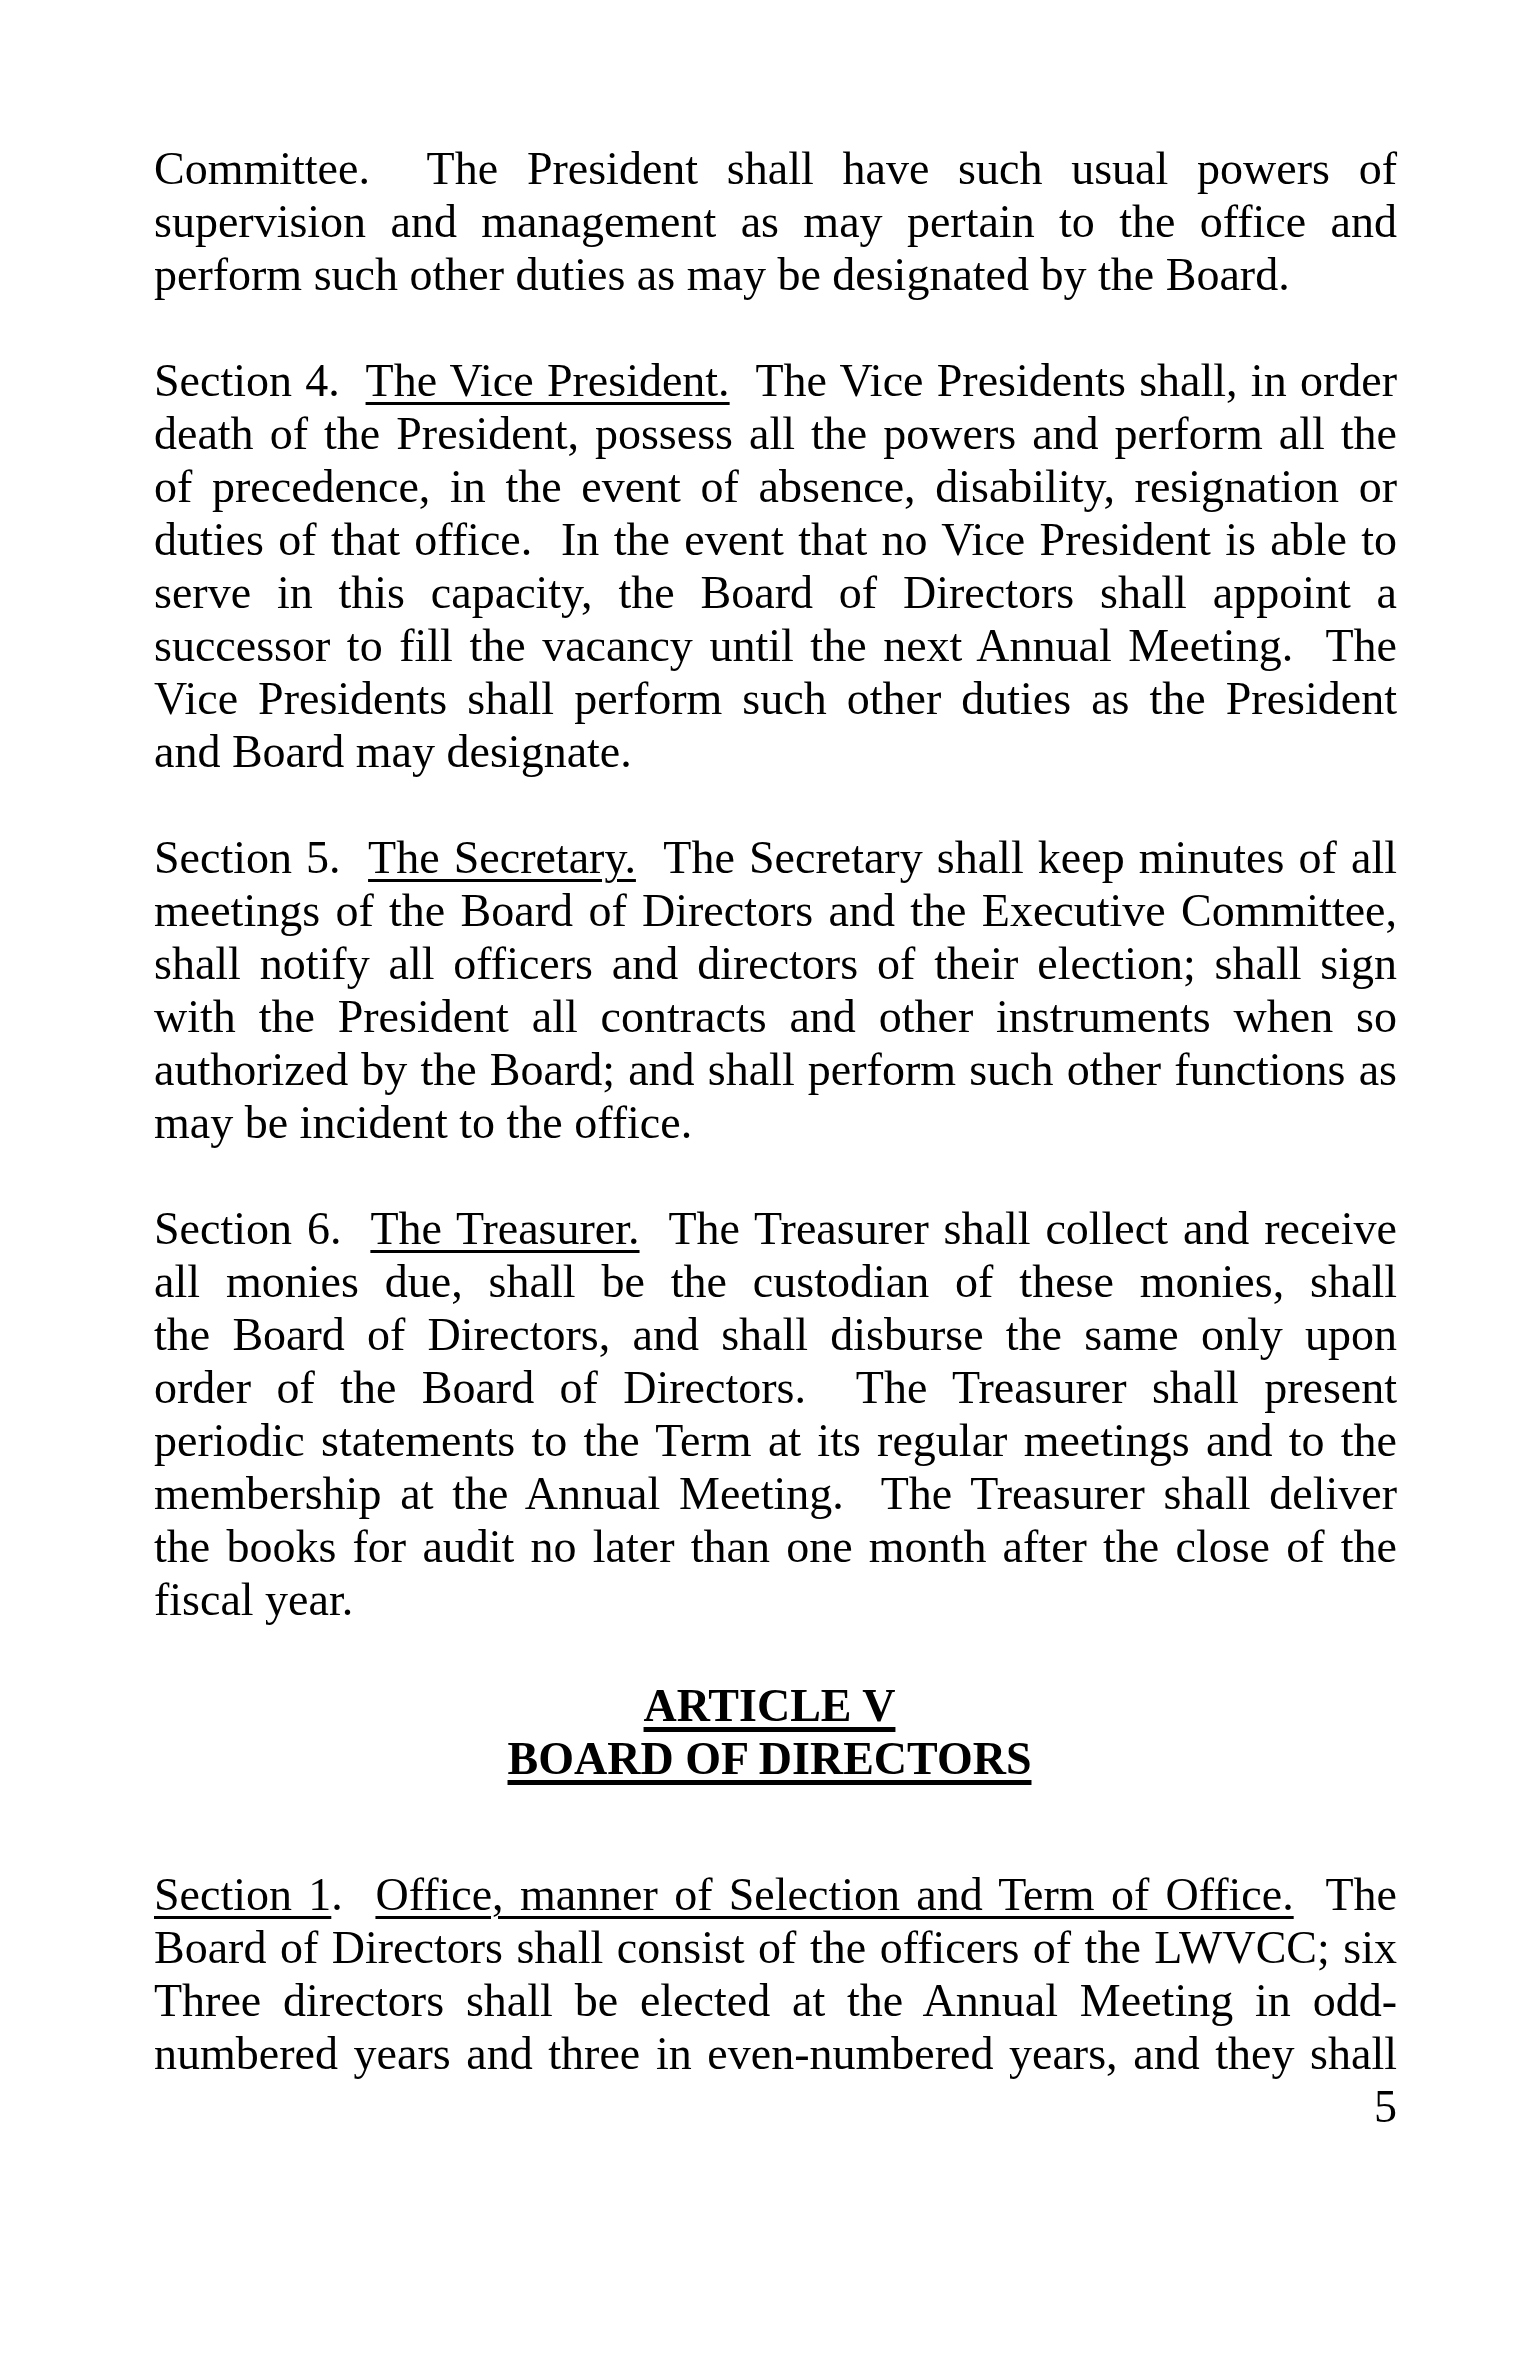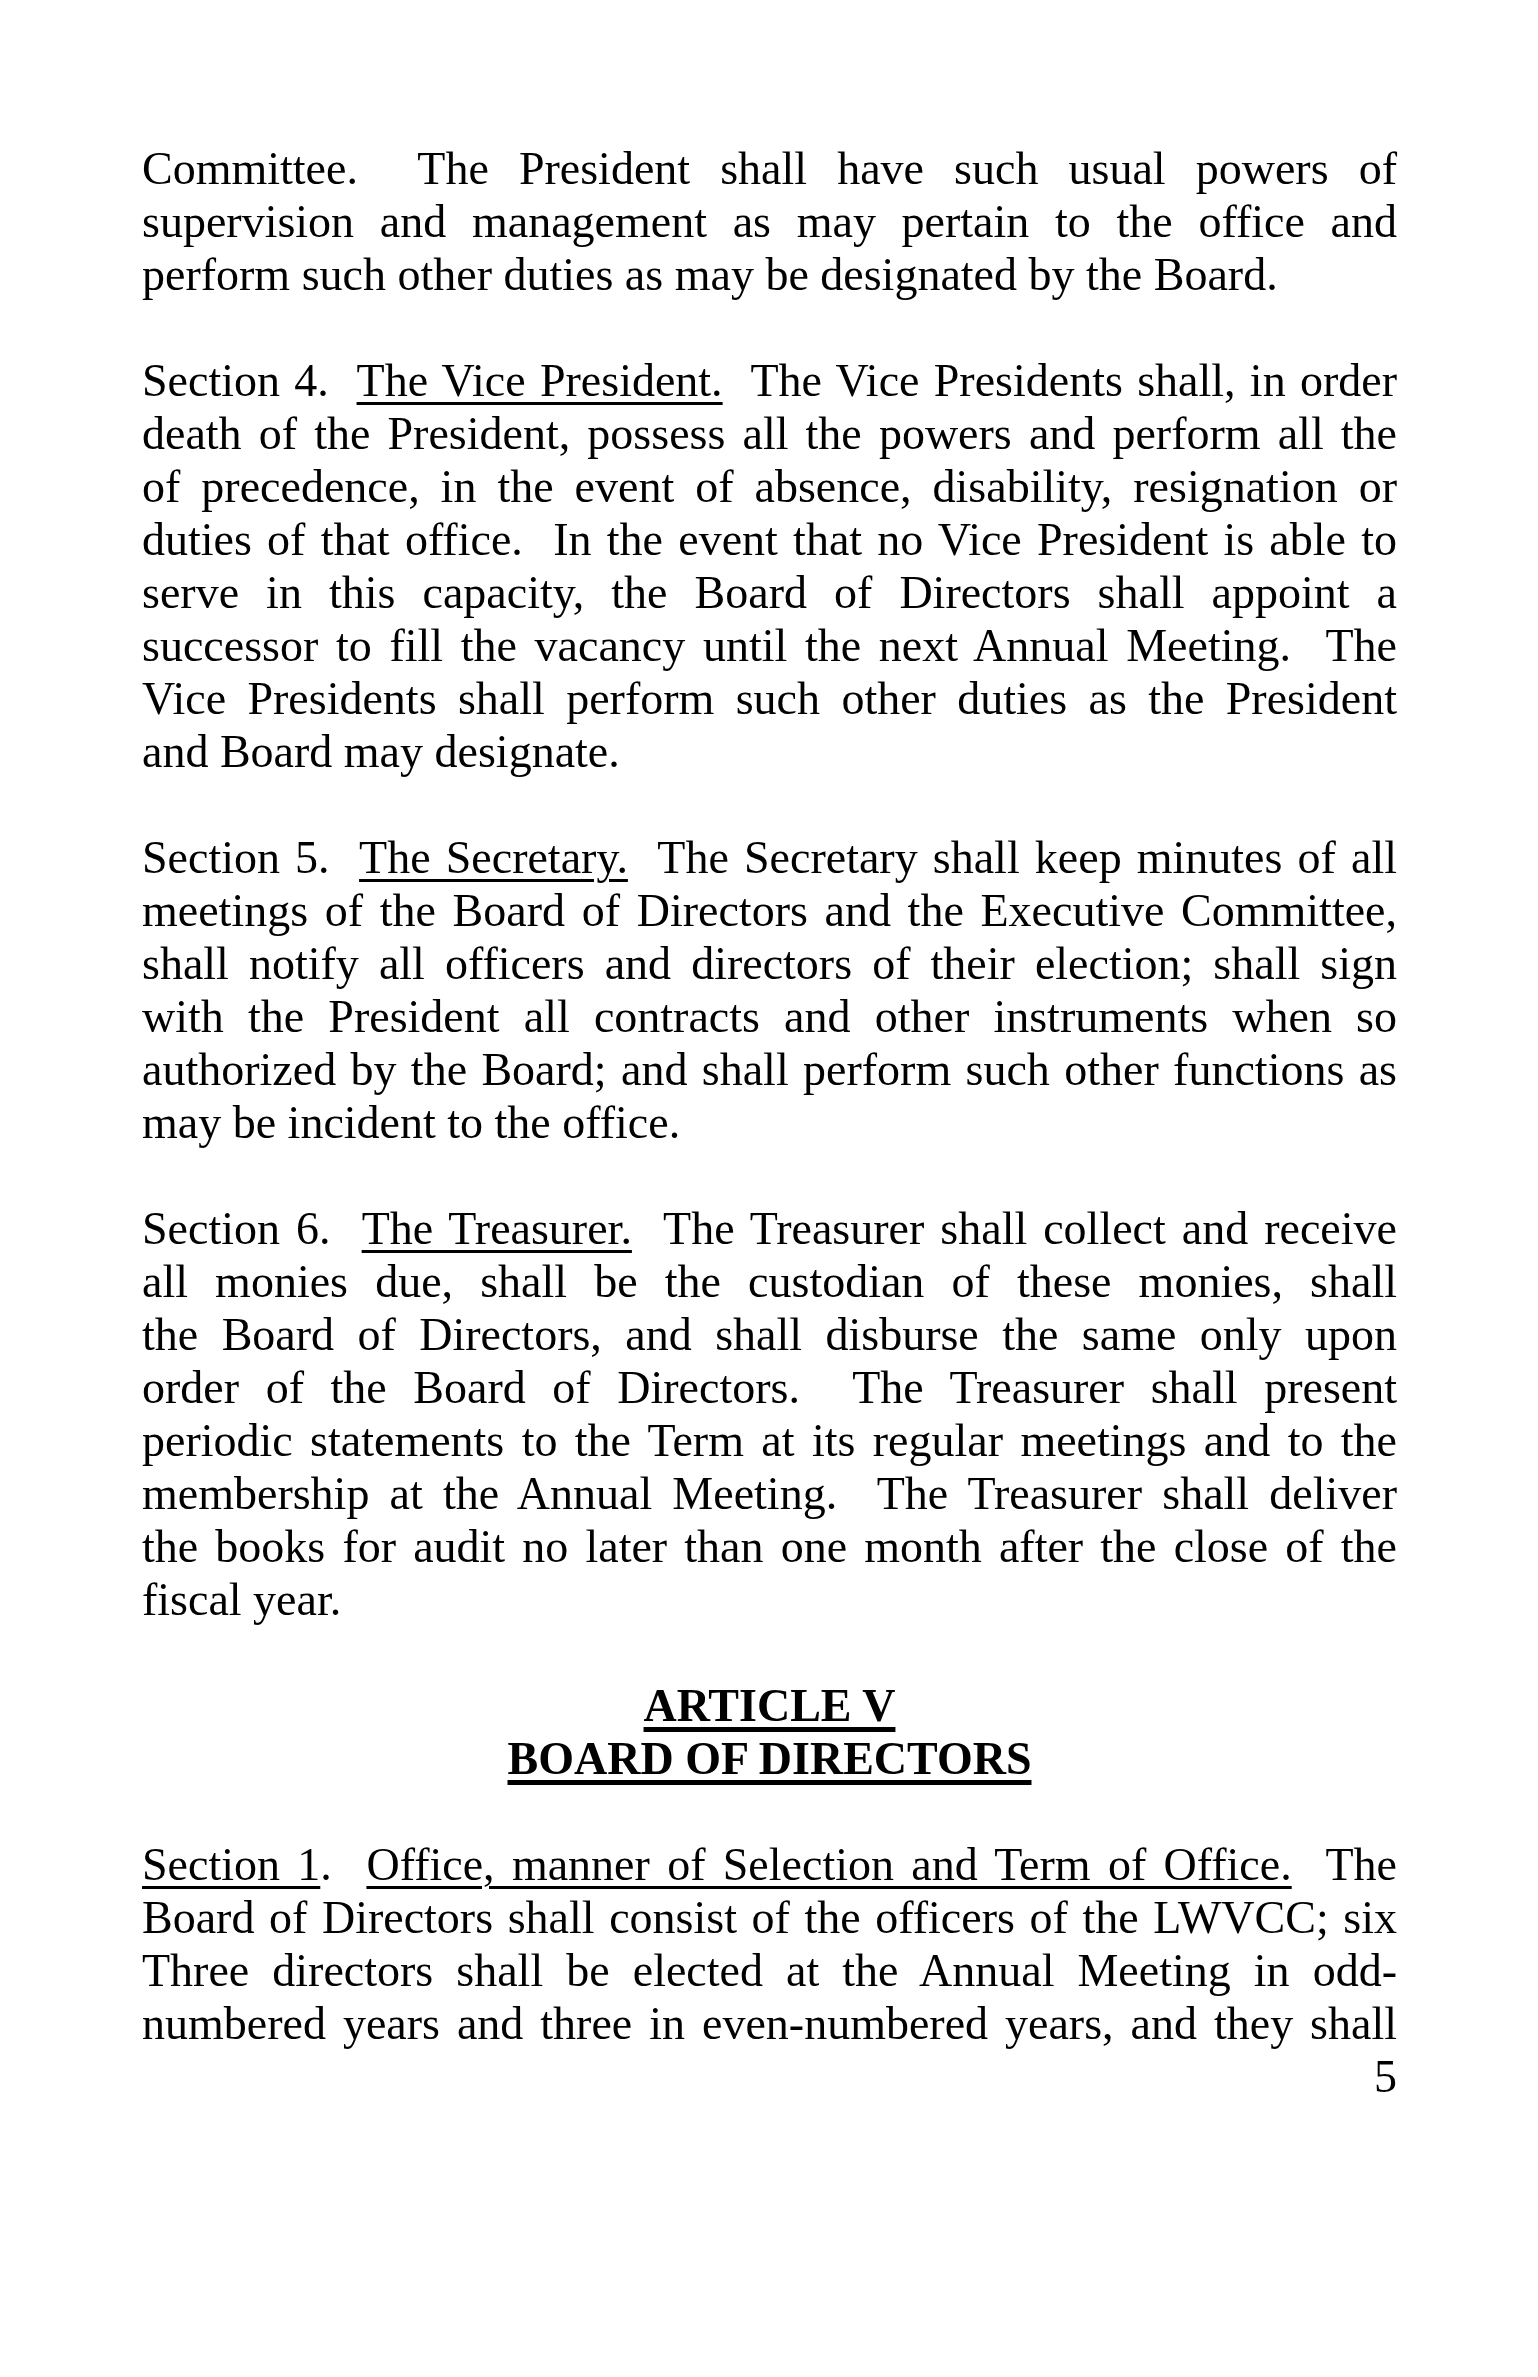--- a/index.html
+++ b/index.html
@@ -2,25 +2,25 @@
 <html style="font-size:15px"><head>
 <meta charset="utf-8">
 <style>
   html, body { margin: 0; padding: 0; background: #ffffff; }
   body { width: 1538px; height: 2377px; position: relative; overflow: hidden; }
   .page {
     position: absolute; left: 142px; top: 142px; width: 1255px;
     font-family: "Liberation Serif", "DejaVu Serif", serif;
     font-size: 46px; line-height: 53px; color: #000000;
   }
-  .para { margin: 0 0 53px 0; }
+  .para { margin: 0 0 53px 12px; }
   .line { display: block; white-space: nowrap; text-align: justify; text-align-last: justify; height: 53px; }
   .line.last { text-align: left; text-align-last: left; }
   .u { text-decoration: underline; text-decoration-thickness: 2.8px; text-underline-offset: 5.6px; }
-  .heading { margin: 0 0 53px 0; text-align: center; font-weight: bold; }
+  .heading { margin: 0 0 83px 0; text-align: center; font-weight: bold; }
   .heading .hline { display: block; height: 53px; white-space: nowrap; }
   .heading .htext { text-decoration: underline; text-decoration-thickness: 4.7px; text-underline-offset: 5.6px; }
   .pagenum { display: block; text-align: right; height: 53px; }
 </style>
 </head>
 <body>
 
 <div class="page">
   <div id="body-paragraphs">
       <div class="para">

